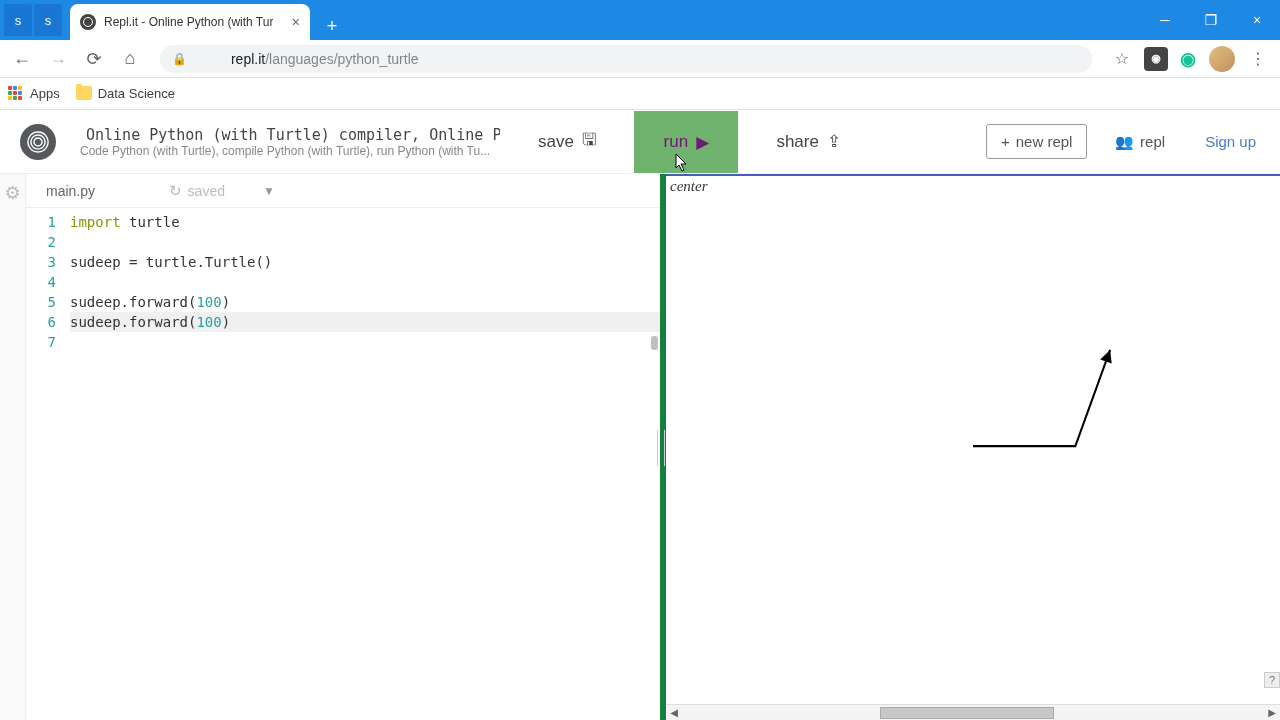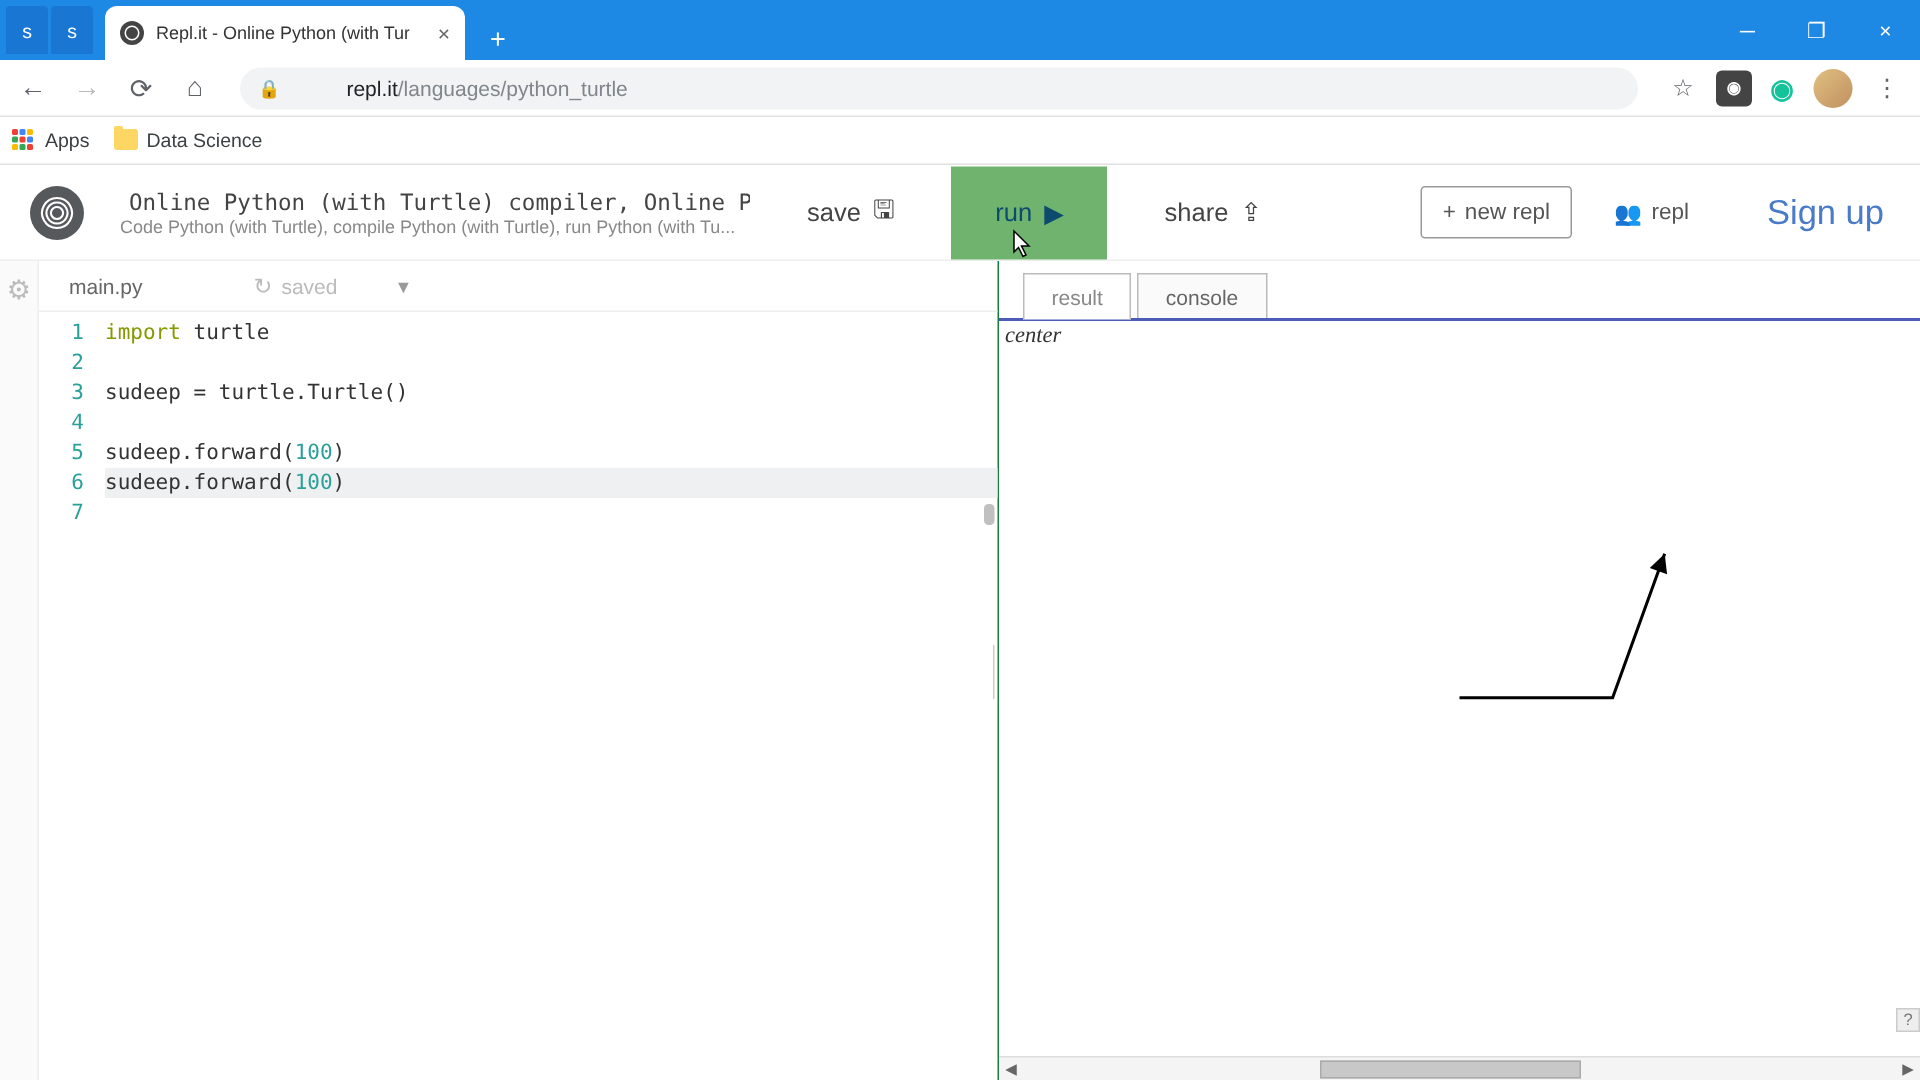--- a/index.html
+++ b/index.html
@@ -43,33 +43,33 @@
 
 .app { height: calc(720px - 40px - 38px - 32px); display: flex; flex-direction: column; }
 .app-header { height: 64px; display: flex; align-items: center; padding: 0 20px; gap: 18px; border-bottom: 1px solid #eee; position: relative; }
 .repl-logo { width: 36px; height: 36px; border-radius: 50%; background: #56595c; display:flex; align-items:center; justify-content:center; }
 .repl-logo svg { width: 24px; height: 24px; }
 .title-block { margin-left: 6px; max-width: 420px; overflow: hidden; }
 .title-line { display: flex; align-items: center; gap: 6px; font-family: "Consolas", monospace; font-size: 15px; color: #444; white-space: nowrap; }
 .py-icon { width: 16px; height: 16px; background: linear-gradient(135deg, #366a96 50%, #ffc331 50%); border-radius: 3px; }
 .subtitle { font-size: 12px; color: #888; white-space: nowrap; overflow: hidden; text-overflow: ellipsis; }
 .hdr-btn { display: flex; align-items: center; gap: 8px; font-size: 17px; color: #444; padding: 0 20px; height: 60px; }
-.hdr-btn.run { background: #6fb36f; color: #0c4a6e; width: 104px; justify-content: center; height: 62px; margin-top: 1px; }
+.hdr-btn.run { background: #6fb36f; color: #701a75; width: 104px; justify-content: center; height: 62px; margin-top: 1px; }
 .hdr-btn.save { margin-left: auto; }
 .spacer-flex { flex: 1; }
 .outline-btn { border: 1px solid #999; border-radius: 3px; padding: 8px 14px; font-size: 15px; color: #555; display: flex; align-items: center; gap: 6px; }
 .link-btn { font-size: 15px; color: #555; display: flex; align-items: center; gap: 6px; padding: 8px 10px; }
-.signup { color: #4a7bc8; font-size: 23px; margin-left: 24px; margin-right: 4px; }
+.signup { color: #4a7bc8; font-size: 15px; margin-left: 12px; margin-right: 4px; }
 .cursor-pointer { position: absolute; left: 670px; top: 42px; width: 20px; height: 24px; z-index: 10; }
 
 .app-body { flex: 1; display: flex; overflow: hidden; }
 .left-gutter { width: 26px; background: #fafafa; border-right: 1px solid #eee; display: flex; flex-direction: column; align-items: center; padding-top: 8px; }
 .gear-icon { color: #bbb; font-size: 18px; }
 
-.editor-pane { width: 640px; display: flex; flex-direction: column; border-right: 1px solid #15803d; position: relative; }
+.editor-pane { width: 640px; display: flex; flex-direction: column; border-right: 6px solid #15803d; position: relative; }
 .editor-tabs { height: 34px; display: flex; align-items: center; padding: 0 12px; gap: 14px; border-bottom: 1px solid #eee; font-size: 14px; color: #666; }
 .file-tab { padding: 6px 8px; }
 .saved-ind { display: flex; align-items: center; gap: 6px; color: #bbb; font-size: 14px; margin-left: 52px; }
 .saved-ind .reload { font-size: 15px; }
 .drop-caret { color: #999; font-size: 12px; margin-left: 24px; }
 
 .code-area { flex: 1; display: flex; font-family: "Consolas","Menlo",monospace; font-size: 14px; line-height: 20px; padding-top: 4px; position: relative; }
 .line-nums { width: 44px; text-align: right; color: #2aa198; padding-right: 14px; user-select: none; }
 .line-nums div { height: 20px; }
 .code-lines { flex: 1; }
@@ -227,24 +227,20 @@
             <div class="line"></div>
             <div class="line"><span>sudeep.forward(</span><span class="num">100</span><span>)</span></div>
             <div class="line hl"><span>sudeep.forward(</span><span class="num">100</span><span>)</span></div>
           </div>
         <div class="editor-scroll-thumb"></div>
       </div>
       <div class="splitter-handle"></div>
     </div>
 
     <div class="output-pane">
-      <div class="out-tabs">
-        <div class="out-tab active">result</div>
-        <div class="out-tab">console</div>
-      </div>
       <div class="canvas-wrap">
         <div class="canvas-label">center</div>
         <svg class="turtle-svg" viewBox="0 0 600 480" preserveAspectRatio="xMidYMid meet" id="turtle-svg">
             <path d="M 300 246 L 400 246 L 434 152" fill="none" stroke="#000" stroke-width="2"></path>
             <polygon points="434,152 424.2761096656437,161.24369821907942 435.56062437464976,165.3253311989327" fill="#000"></polygon>
           </svg>
         <div class="help-corner">?</div>
       </div>
       <div class="h-scrollbar">
         <div class="scroll-arrow">◀</div>

